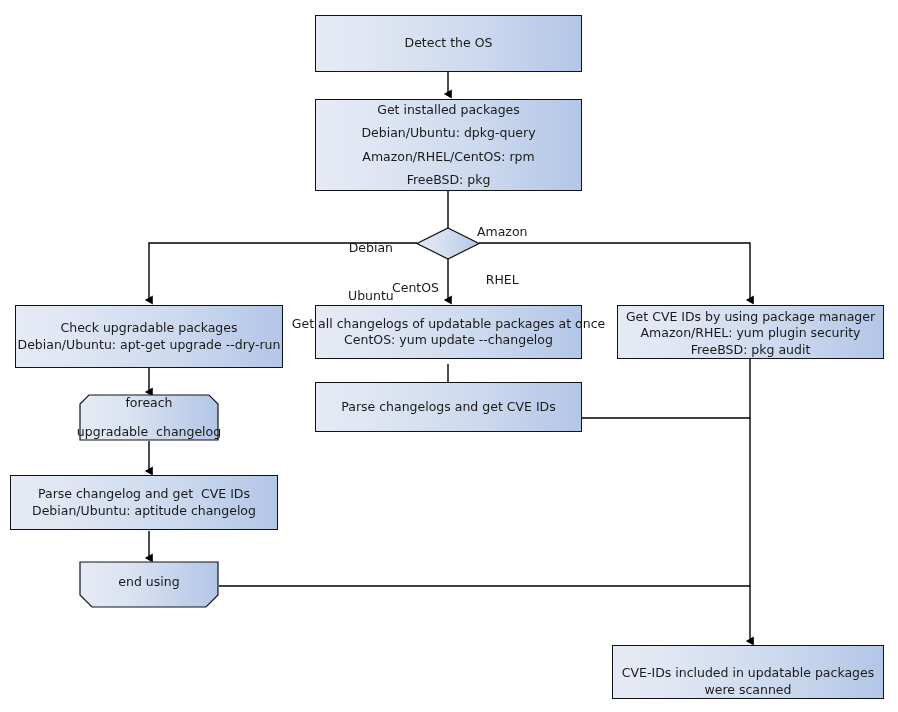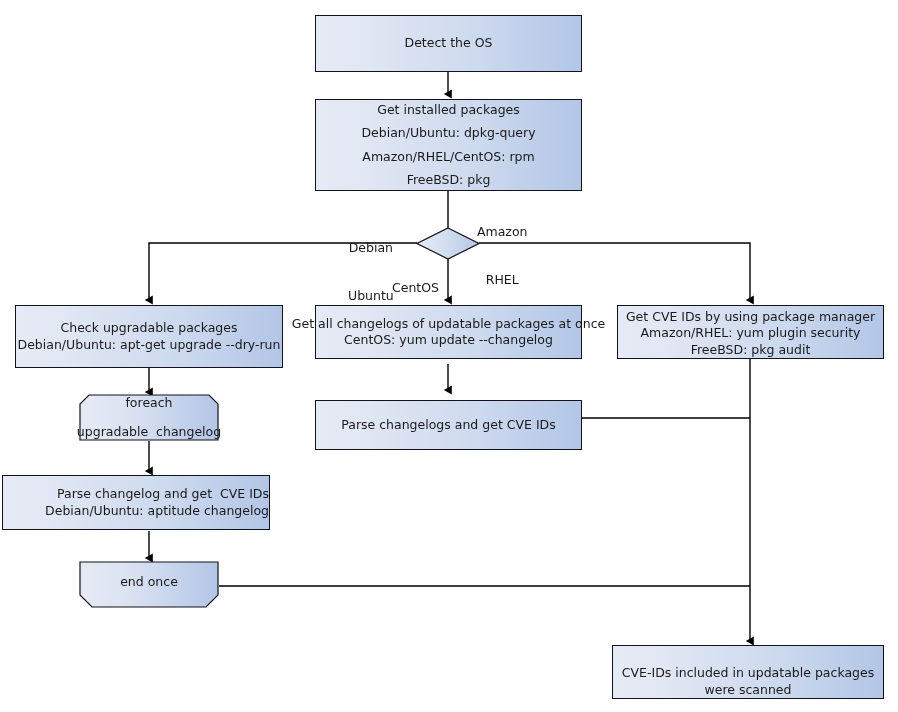--- a/index.html
+++ b/index.html
@@ -157,42 +157,42 @@
         </linearGradient>
       </defs>
       <path d="M10,1 L130,1 L139,10 L139,46 L1,46 L1,10 Z" fill="url(#lg1)" stroke="#12131a" stroke-width="1.2"></path>
     </svg>
     <div class="node" style="left:0; top:0; width:140px; height:47px; flex-direction:column; justify-content:center;gap:12px;">
       <div>foreach</div>
       <div>upgradable  changelog</div>
     </div>
   </div>
 
-  <div class="node rect" style="left:2px; top:475px; width:268px; height:55px; flex-direction:column; justify-content:center;align-items:flex-end;">
+  <div class="node rect" style="left:10px; top:475px; width:268px; height:55px; flex-direction:column; justify-content:center;">
     <div>Parse changelog and get  CVE IDs</div>
     <div>Debian/Ubuntu: aptitude changelog</div>
   </div>
 
   <div style="position:absolute; left:79px; top:561px; width:140px; height:47px;">
     <svg width="140" height="47" viewBox="0 0 140 47" style="position:absolute;left:0;top:0;" xmlns="http://www.w3.org/2000/svg">
       <defs>
         <linearGradient id="lg2" x1="0" y1="0" x2="1" y2="0">
           <stop offset="0%" stop-color="#e6eaf5"></stop>
           <stop offset="35%" stop-color="#dbe3f1"></stop>
           <stop offset="100%" stop-color="#b3c6e7"></stop>
         </linearGradient>
       </defs>
       <path d="M1,1 L139,1 L139,34 L127,46 L13,46 L1,34 Z" fill="url(#lg2)" stroke="#12131a" stroke-width="1.2"></path>
     </svg>
     <div class="node" style="left:0; top:0; width:140px; height:43px; justify-content:center;">
-      <div class="txt">end once</div>
+      <div class="txt">end using</div>
     </div>
   </div>
 
-  <div class="node rect" style="left:315px; top:400px; width:267px; height:50px;">
+  <div class="node rect" style="left:315px; top:382px; width:267px; height:50px;">
     <div class="txt">Parse changelogs and get CVE IDs</div>
   </div>
 
   <div class="node rect" style="left:612px; top:645px; width:272px; height:54px; flex-direction:column; justify-content:flex-end;">
     <div>CVE-IDs included in updatable packages</div>
     <div>were scanned</div>
   </div>
 
 </div>
 

